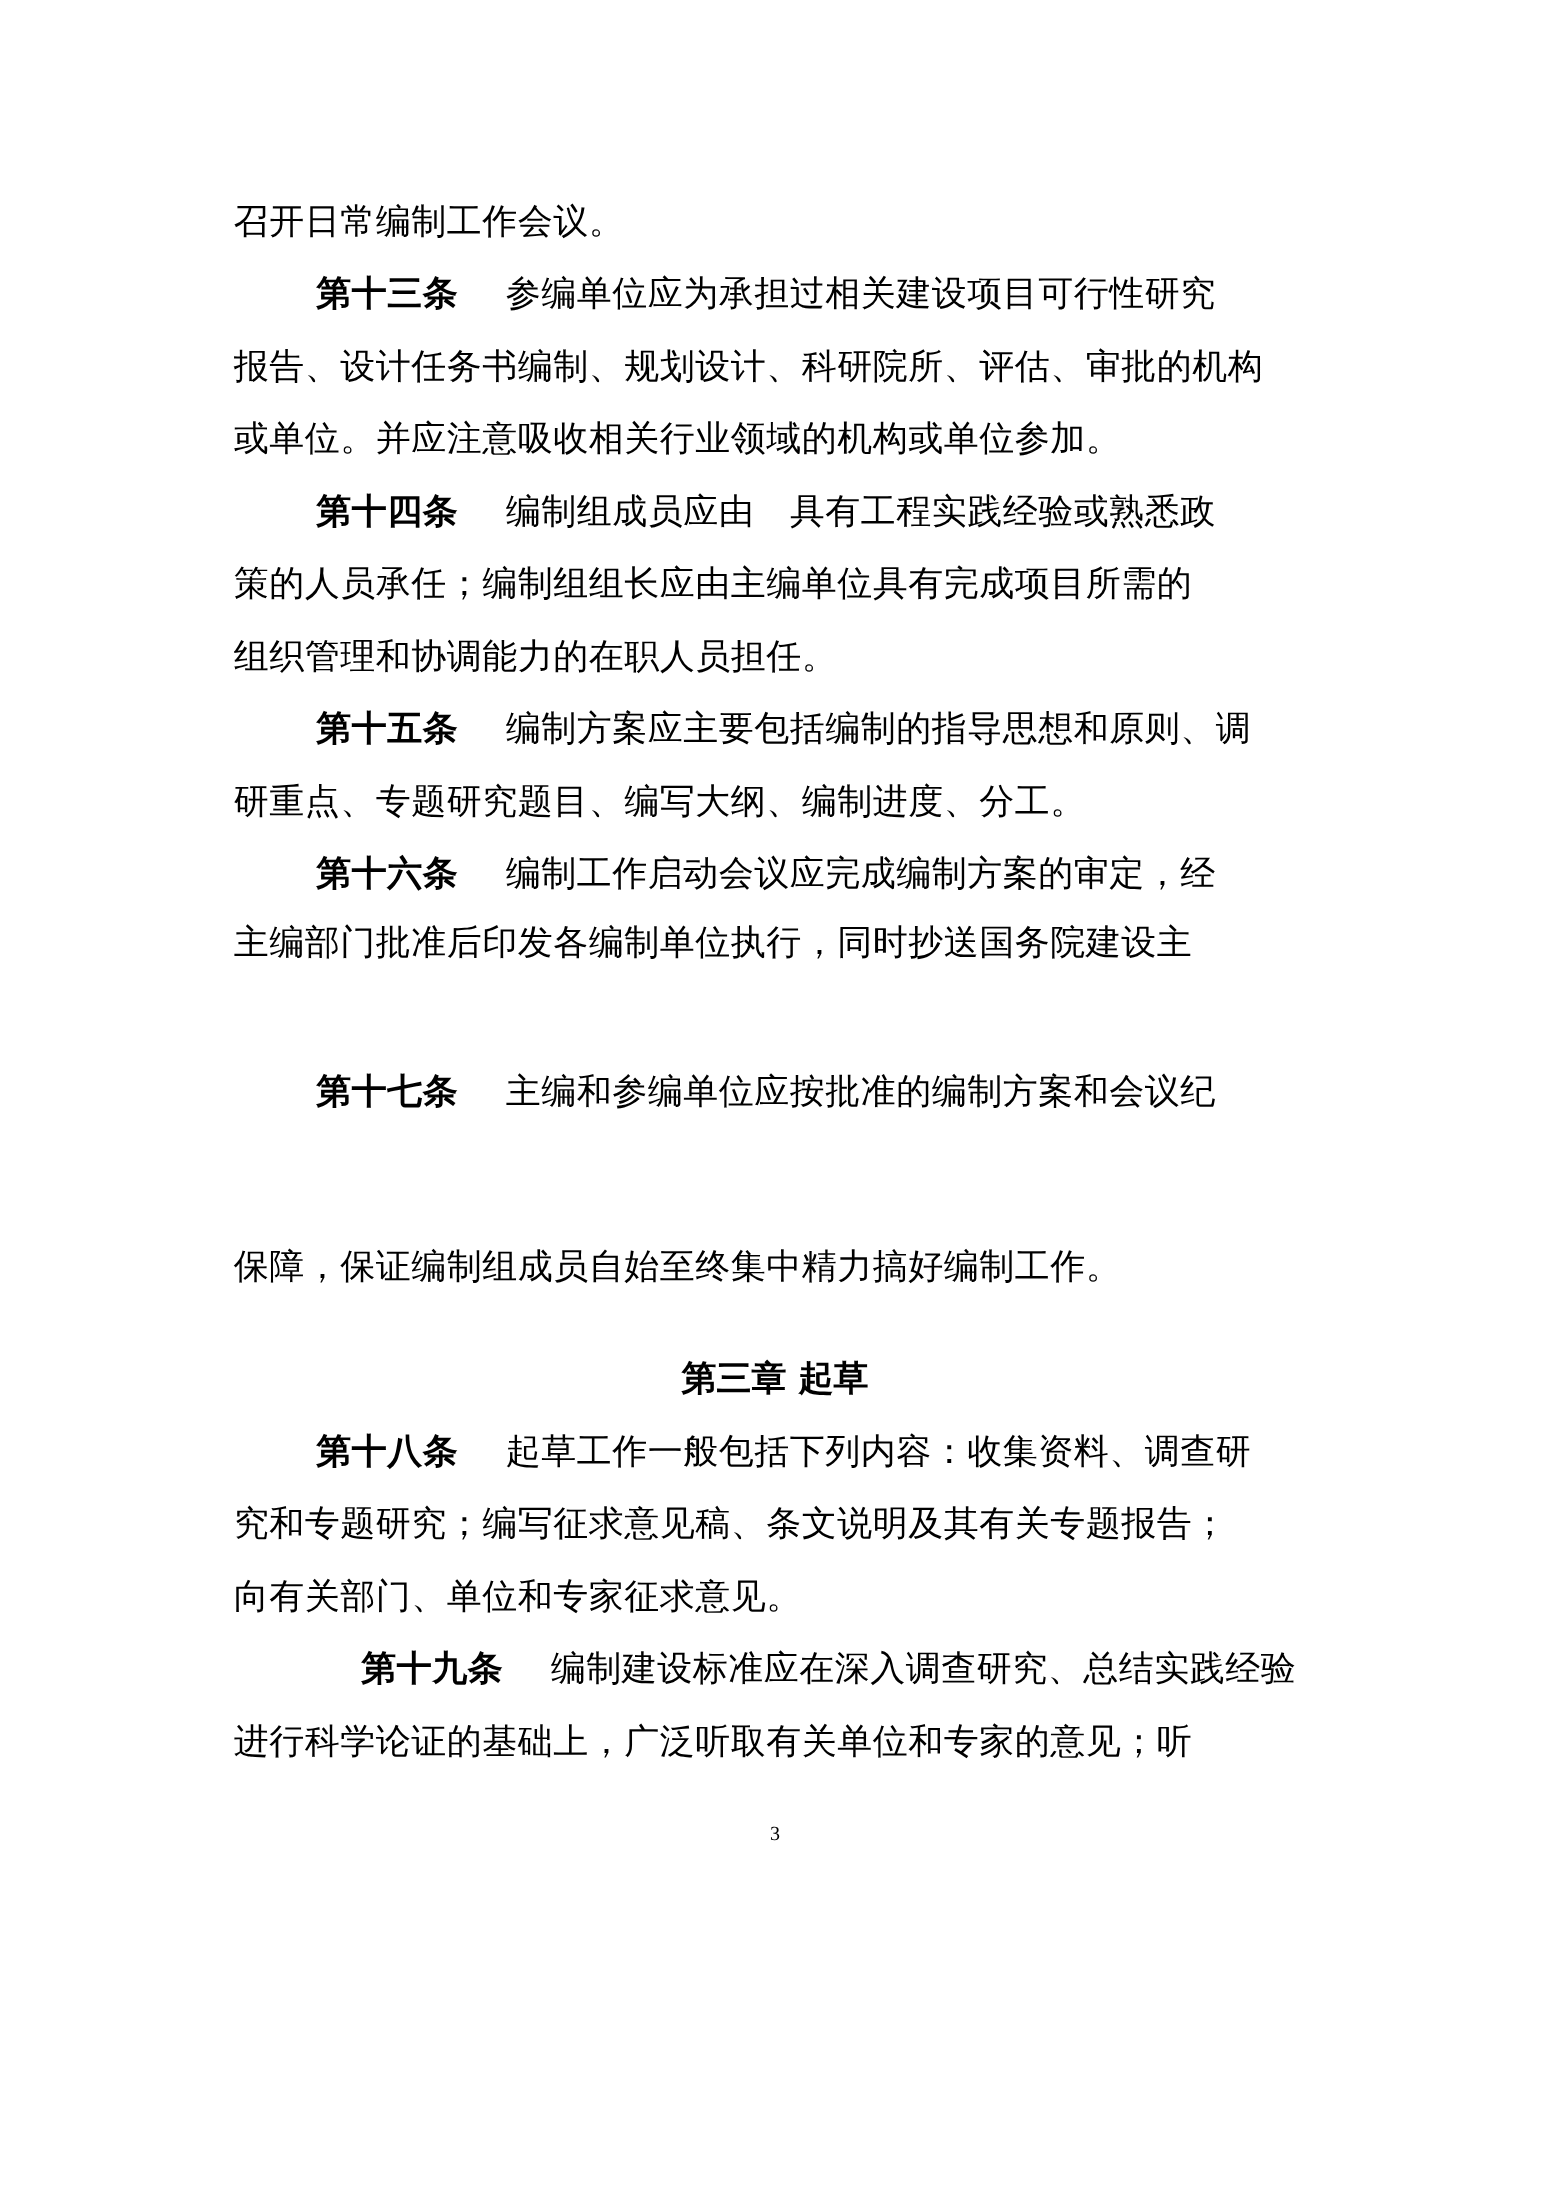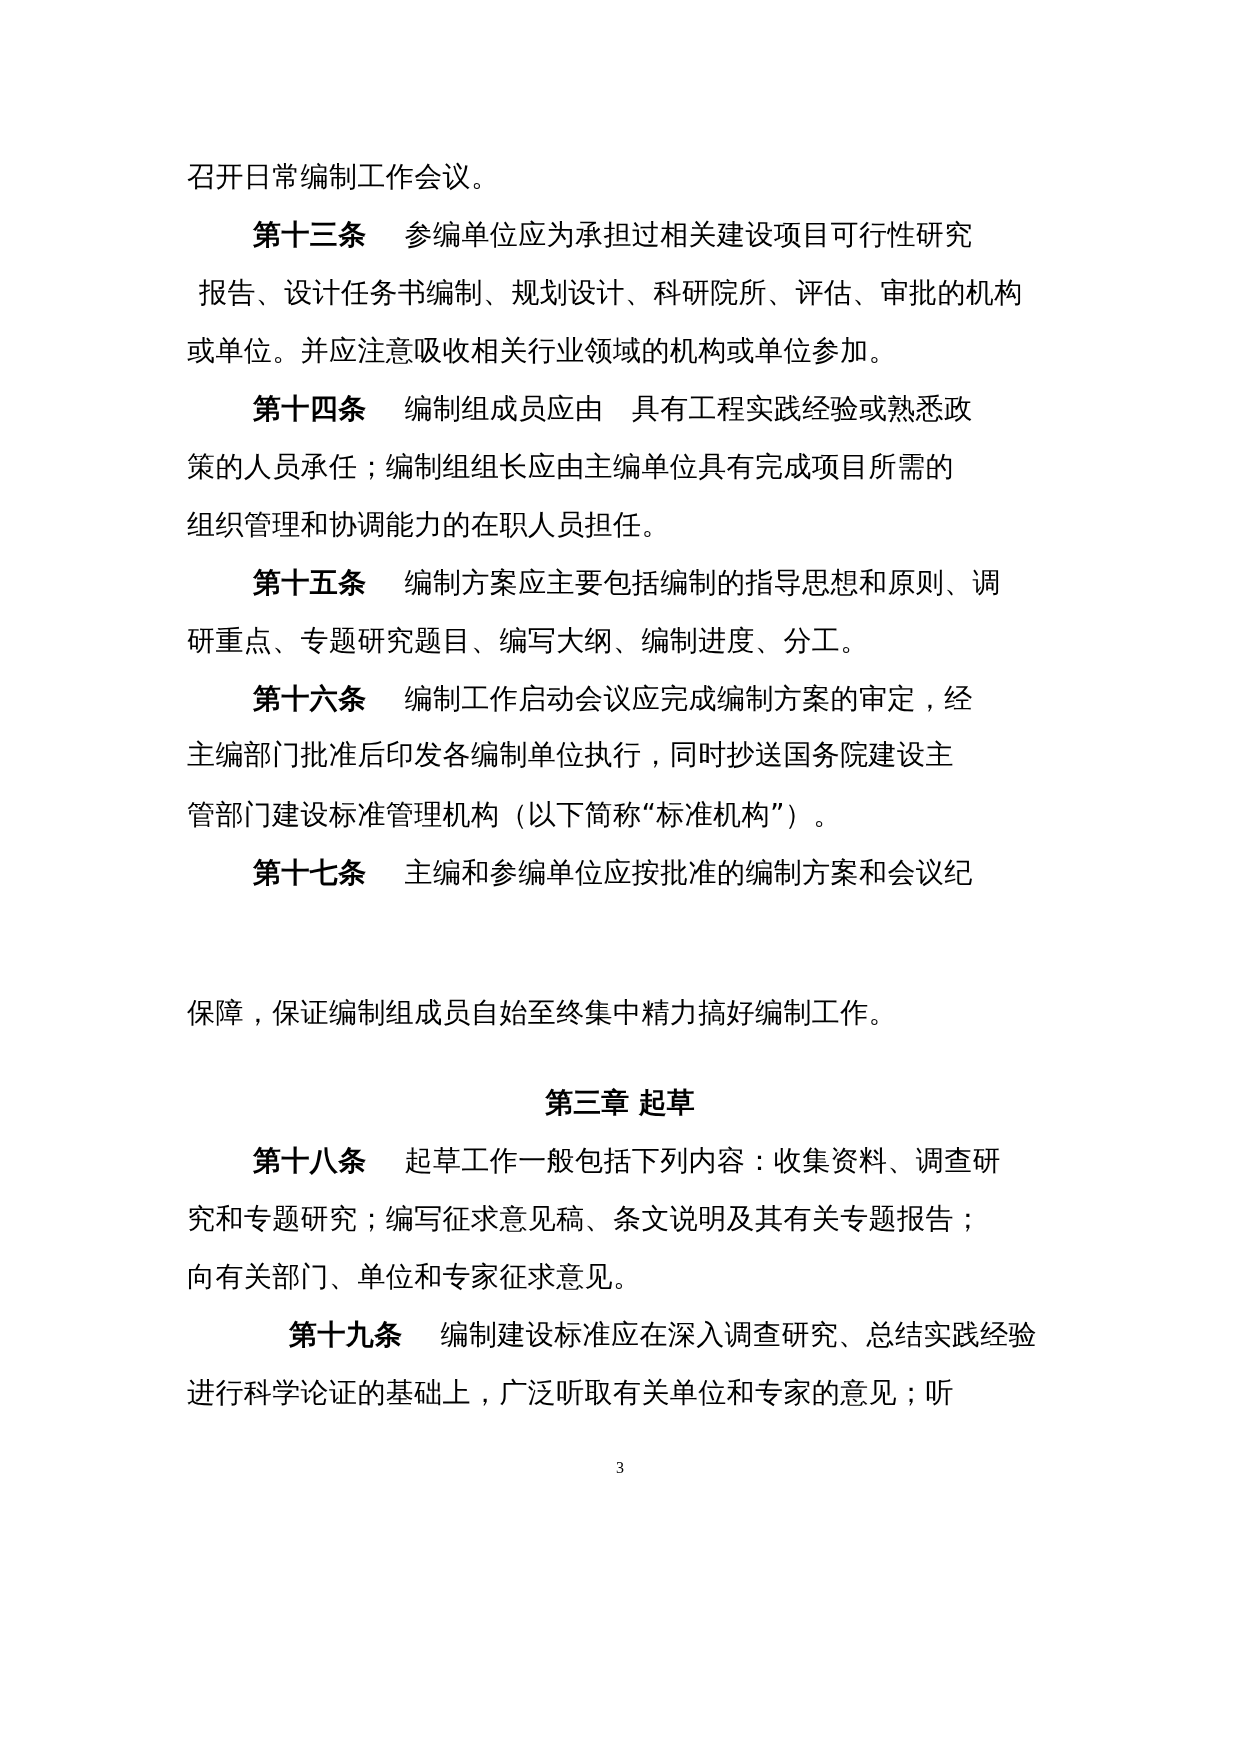--- a/index.html
+++ b/index.html
@@ -62,39 +62,38 @@
 </head>
 <body>
 
 <div class="page">
 
   <div class="line" style="top:157px;">召开日常编制工作会议。</div>
 
   <div class="line indent" style="top:215px;">
     <span class="art-label">第十三条</span><span>参编单位应为承担过相关建设项目可行性研究</span>
   </div>
-  <div class="line" style="top:273px;margin-left:12px;">报告、设计任务书编制、规划设计、科研院所、评估、审批的机构</div>
+  <div class="line" style="top:273px;">报告、设计任务书编制、规划设计、科研院所、评估、审批的机构</div>
   <div class="line" style="top:331px;">或单位。并应注意吸收相关行业领域的机构或单位参加。</div>
 
   <div class="line indent" style="top:389px;">
     <span class="art-label">第十四条</span><span>编制组成员应由　具有工程实践经验或熟悉政</span>
   </div>
   <div class="line" style="top:447px;">策的人员承任；编制组组长应由主编单位具有完成项目所需的</div>
   <div class="line" style="top:505px;">组织管理和协调能力的在职人员担任。</div>
 
   <div class="line indent" style="top:563px;">
     <span class="art-label">第十五条</span><span>编制方案应主要包括编制的指导思想和原则、调</span>
   </div>
   <div class="line" style="top:621px;">研重点、专题研究题目、编写大纲、编制进度、分工。</div>
 
   <div class="line indent" style="top:679px;">
     <span class="art-label">第十六条</span><span>编制工作启动会议应完成编制方案的审定，经</span>
   </div>
   <div class="line" style="top:737px;font-family:Liberation Mono, monospace;">主编部门批准后印发各编制单位执行，同时抄送国务院建设主</div>
-  <div class="line" style="top:795px;">管部门建设标准管理机构（以下简称“标准机构”）。</div>
 
   <div class="line indent" style="top:853px;">
     <span class="art-label">第十七条</span><span>主编和参编单位应按批准的编制方案和会议纪</span>
   </div>
   <div class="line" style="top:969px;margin-top:24px;">保障，保证编制组成员自始至终集中精力搞好编制工作。</div>
 
   <div class="chapter" style="top:1083px;">第三章 起草</div>
 
   <div class="line indent" style="top:1141px;">
     <span class="art-label">第十八条</span><span>起草工作一般包括下列内容：收集资料、调查研</span>

